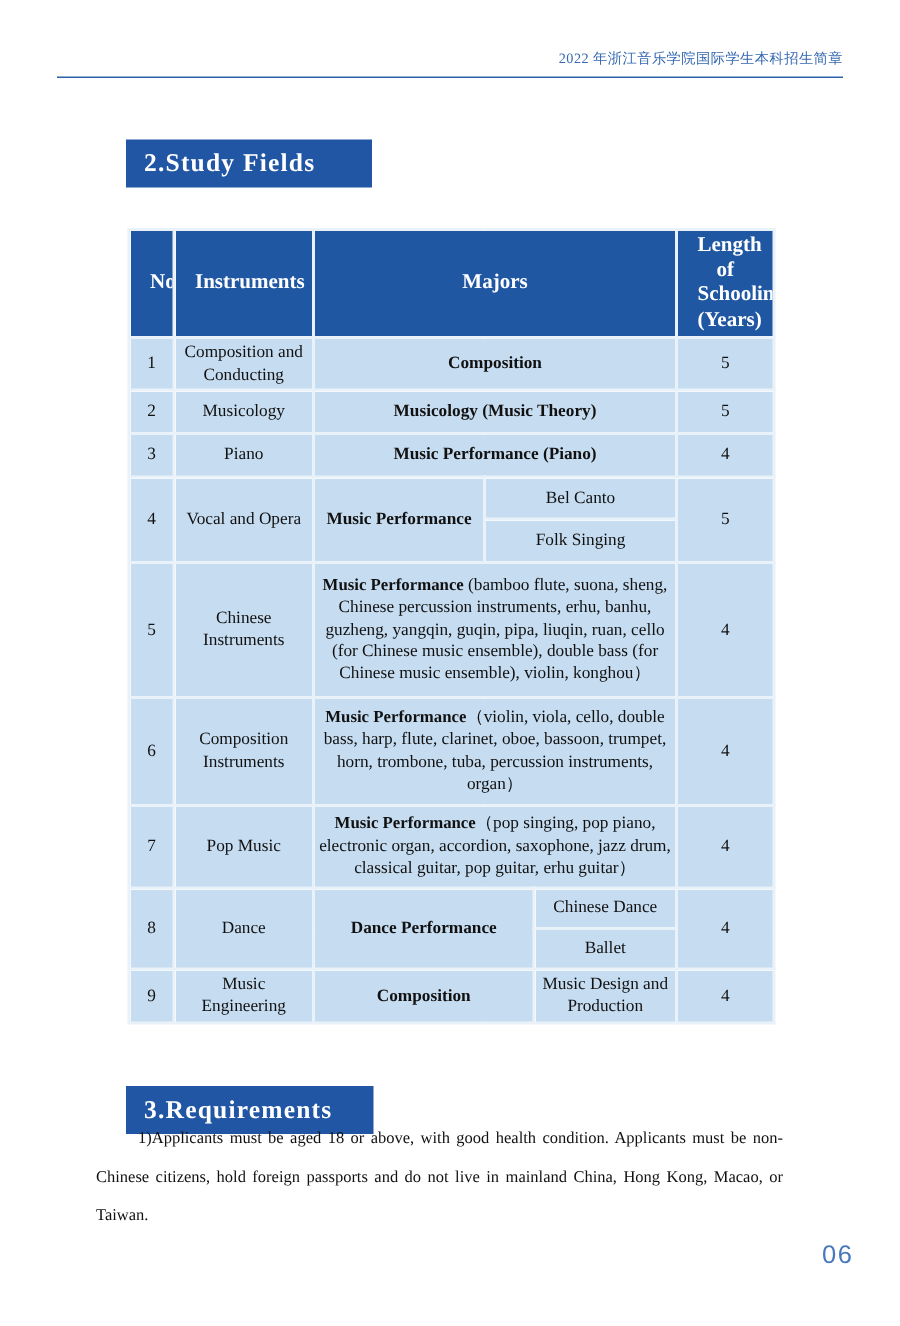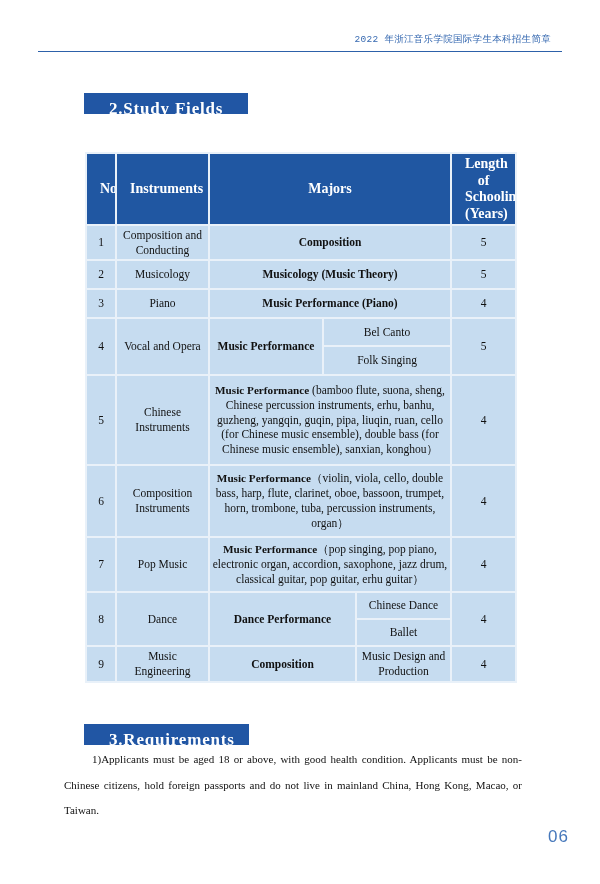--- a/index.html
+++ b/index.html
@@ -2,32 +2,32 @@
 <html><head>
 <meta charset="utf-8">
 <style>
   html,body{margin:0;padding:0;}
   body{
     width:600px;height:884px;position:relative;background:#ffffff;
     font-family:"Liberation Serif", serif;color:#111;overflow:hidden;
   }
   
   .doc-header-text{
-    position:absolute;top:33px;right:49px;font-size:9.5px;letter-spacing:.3px;
-    color:#3568b0;font-family:Liberation Mono, monospace;
+    position:absolute;top:33px;right:38px;font-size:9.5px;letter-spacing:.3px;
+    color:#3568b0;font-family:Liberation Serif, serif;
   }
   .doc-header-rule{
     position:absolute;top:51px;left:38px;right:38px;height:0;
     border-top:1.5px solid #2d61a9;
   }
   
   .section-badge{
-    position:absolute;left:84px;height:21px;background:#2156a4;color:#fff;
+    position:absolute;left:84px;height:32px;background:#2156a4;color:#fff;
     font-weight:bold;font-size:17px;letter-spacing:.8px;line-height:31px;
-    padding:0 0 0 25px;box-sizing:border-box;
+    padding:0 0 0 12px;box-sizing:border-box;
   }
   #badge-study{top:93px;width:164px;}
   #badge-req{top:700px;width:165px;margin-top:24px;}
   
   table.fields{
     position:absolute;left:85px;top:152px;width:430px;
     border-collapse:collapse;table-layout:fixed;
   }
   .fields th,.fields td{
     border:2px solid #e9f1f9;background:#c6dcf0;text-align:center;
@@ -106,21 +106,21 @@
       <td rowspan="2" class="major-b">Music Performance</td>
       <td colspan="2">Bel Canto</td>
       <td rowspan="2" class="yr">5</td>
     </tr>
     <tr style="height:29px">
       <td colspan="2">Folk Singing</td>
     </tr>
     <tr style="height:90px">
       <td>5</td>
       <td class="dept">Chinese Instruments</td>
-      <td colspan="3" class="major-j"><b>Music Performance</b><span> (bamboo flute, suona, sheng, Chinese percussion instruments, erhu, banhu, guzheng, yangqin, guqin, pipa, liuqin, ruan, cello (for Chinese music ensemble), double bass (for Chinese music ensemble), sanxian, konghou）</span></td>
+      <td colspan="3" class="major-j"><b>Music Performance</b><span> (bamboo flute, suona, sheng, Chinese percussion instruments, erhu, banhu, guzheng, yangqin, guqin, pipa, liuqin, ruan, cello (for Chinese music ensemble), double bass (for Chinese music ensemble), violin, konghou）</span></td>
       <td class="yr">4</td>
     </tr>
     <tr style="height:72px">
       <td>6</td>
       <td class="dept">Composition Instruments</td>
       <td colspan="3" class="major-j"><b>Music Performance</b><span>（violin, viola, cello, double bass, harp, flute, clarinet, oboe, bassoon, trumpet, horn, trombone, tuba, percussion instruments, organ）</span></td>
       <td class="yr">4</td>
     </tr>
     <tr style="height:55px">
       <td>7</td>

